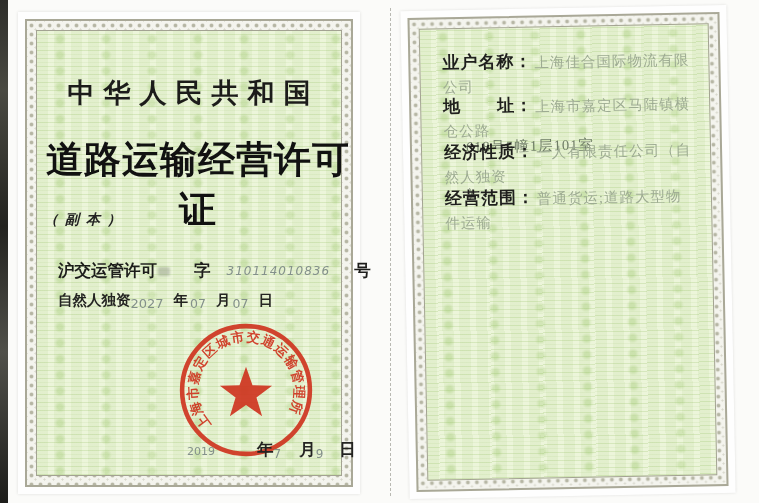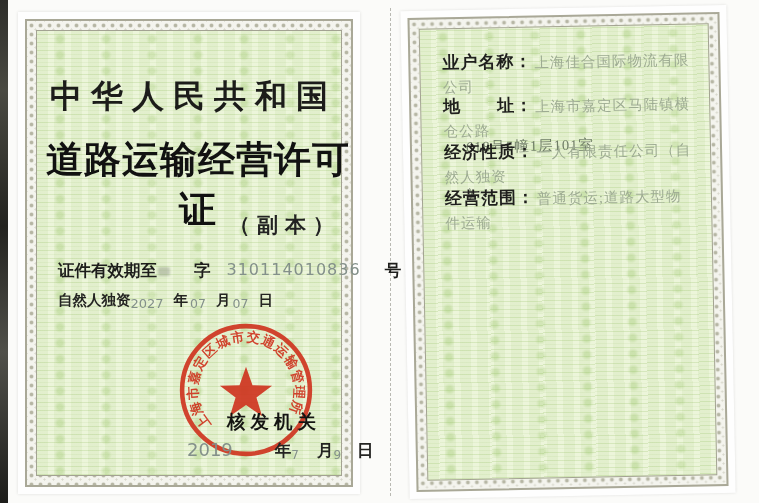--- a/index.html
+++ b/index.html
@@ -43,41 +43,41 @@
     background-image:
       repeating-linear-gradient(0deg, rgba(146,190,96,0.25) 0 1px, transparent 1px 8px),
       repeating-linear-gradient(0deg, transparent 0 4px, rgba(146,190,96,0.10) 4px 5px, transparent 5px 8px),
       radial-gradient(circle, rgba(150,195,100,0.30) 2.5px, rgba(150,195,100,0.12) 4.5px, transparent 6px),
       repeating-linear-gradient(90deg, rgba(140,185,90,0.10) 0 11px, transparent 11px 17px);
     background-size:auto, auto, 46px 16px, auto;
   }
   
   .country {
     position:absolute; top:44px; left:0; width:100%;
-    text-align:center; font-size:32px; font-weight:bold; color:#1c1c1a;
+    text-align:center; font-size:27px; font-weight:bold; color:#1c1c1a;
     letter-spacing:9px; text-indent:9px;
   }
   .doc-title {
     position:absolute; top:104px; left:9px; width:100%;
     text-align:center; font-size:37px; font-weight:900; color:#111;
     letter-spacing:1px;
   }
   .doc-subtitle {
     position:absolute; top:180px; left:0; width:100%;
-    text-align:right; font-size:21px; font-weight:bold; color:#222;
-    letter-spacing:7px; text-indent:7px;
+    text-align:left; font-size:14px; font-weight:bold; color:#222;
+    letter-spacing:7px; text-indent:7px;font-style:italic;
   }
   .lic-line {
     position:absolute; top:229px; left:21px; width:280px;
     font-size:16.5px; font-weight:bold; color:#1d1d1b; white-space:nowrap;
   }
   .lic-zi  { margin-left:24px; }
   .lic-num {
     margin-left:16px; font-family:"DejaVu Sans",sans-serif; font-weight:normal;
-    font-size:16px; color:#84908a; letter-spacing:1px; position:relative; top:-1px;
+    font-size:12px; color:#84908a; letter-spacing:1px; position:relative; top:-1px;font-style:italic;
   }
   .lic-hao { margin-left:24px; }
   .smudge {
     display:inline-block; width:12px; height:9px; margin-left:1px;
     background:rgba(120,125,115,0.35); border-radius:2px; filter:blur(1px);
   }
   .valid-line {
     position:absolute; top:260px; left:21px; width:290px;
     font-size:14.5px; font-weight:bold; color:#242422; white-space:nowrap;
   }
@@ -89,21 +89,21 @@
   .stamp { position:absolute; left:138px; top:288px; width:142px; height:142px; opacity:0.92; }
   .issuer {
     position:absolute; left:172px; top:378px; width:130px;
     font-size:18.5px; font-weight:bold; color:#141412;
     letter-spacing:5px; text-align:center;
   }
   .issue-date {
     position:absolute; top:408px; left:0; width:100%;
     font-size:16.5px; font-weight:bold; color:#232321; white-space:nowrap;
   }
-  .idate-year { margin-left:150px; font-size:18px; }
+  .idate-year { margin-left:150px; font-size:11px; }
   .idate-yu { margin-left:42px; }
   .idate-m  { font-size:12px; position:relative; top:3px; }
   .idate-mu { margin-left:18px; }
   .idate-du { margin-left:16px; }
   
   .field { position:absolute; left:22px; width:250px; }
   .f-label {
     font-size:17px; font-weight:bold; color:#1f1f1d; letter-spacing:1px;
     vertical-align:top;
   }
@@ -122,39 +122,38 @@
 
 <div class="page page-left">
   <div class="band">
     <div class="sheet">
 
       <div class="country">中华人民共和国</div>
       <div class="doc-title">道路运输经营许可证</div>
       <div class="doc-subtitle">（副本）</div>
 
       <div class="lic-line">
-        <span>证件有效期至</span><span class="smudge"></span><span class="lic-zi">字</span><span class="lic-num num">310114010836</span><span class="lic-hao">号</span>
+        <span>沪交运管许可</span><span class="smudge"></span><span class="lic-zi">字</span><span class="lic-num num">310114010836</span><span class="lic-hao">号</span>
       </div>
 
       <div class="valid-line">
         <span>自然人独资</span><span class="num valid-year">2027</span><span class="valid-unit">年</span><span class="num valid-md">07</span><span class="valid-unit">月</span><span class="num valid-md">07</span><span class="valid-unit">日</span>
       </div>
 
       <svg class="stamp" viewBox="0 0 140 140">
         <circle cx="70" cy="70" r="63" fill="none" stroke="#cf3520" stroke-width="4.5"></circle>
         <polygon fill="#cf3520" points="70,47 76.4,65.3 95.7,65.7 80.3,77.3 85.9,95.8 70,84.8 54.1,95.8 59.7,77.3 44.3,65.7 63.6,65.3"></polygon>
         <defs>
           <path id="sealArc" d="M 36.1,103.9 A 48,48 0 1 1 103.9,103.9" fill="none"></path>
         </defs>
         <text font-size="13" fill="#cf3520" font-weight="bold" letter-spacing="1.2" textLength="212" lengthAdjust="spacingAndGlyphs">
           <textPath href="#sealArc">上海市嘉定区城市交通运输管理所</textPath>
         </text>
       </svg>
 
-      <div class="issuer">核发机关</div>
 
       <div class="issue-date">
         <span class="num idate-year">2019</span><span class="idate-yu">年</span><span class="num idate-m">7</span><span class="idate-mu">月</span><span class="num idate-m">9</span><span class="idate-du">日</span>
       </div>
 
     </div>
   </div>
 </div>
 
 <div class="page page-right">

